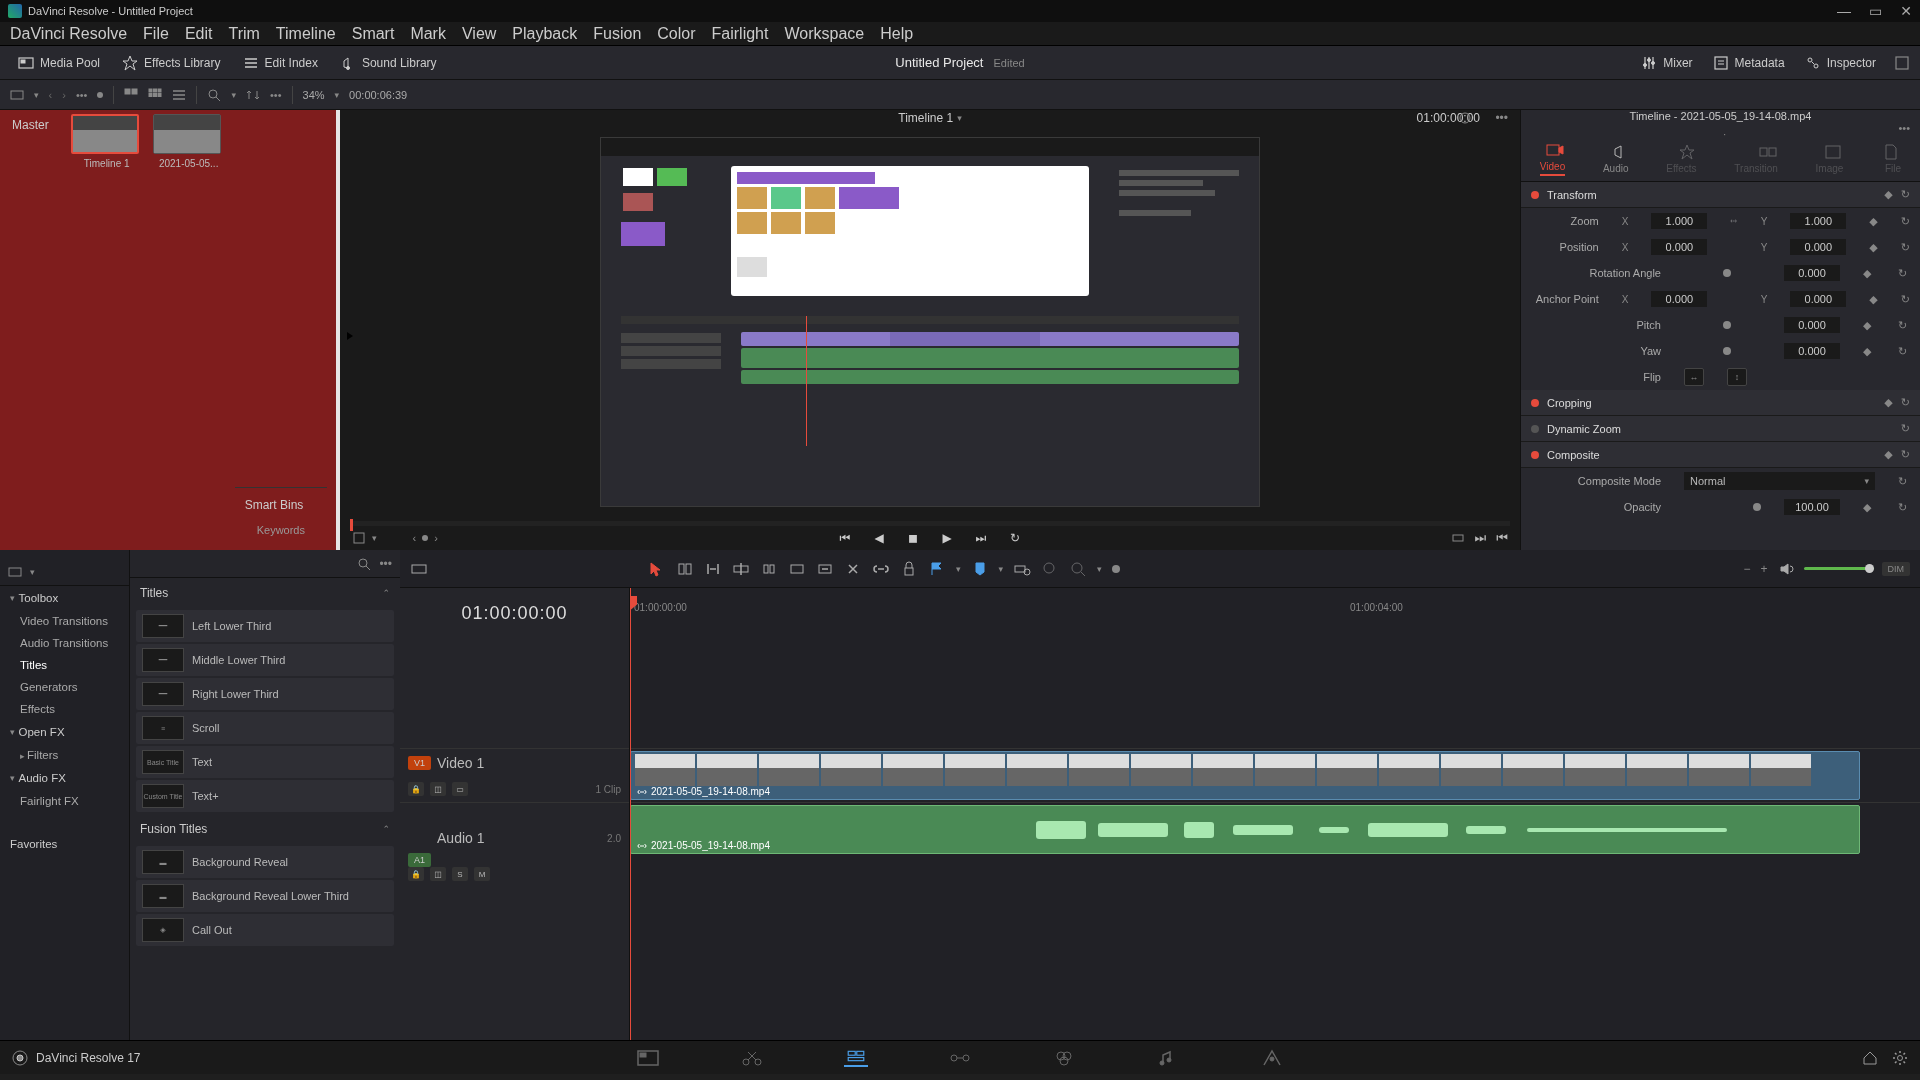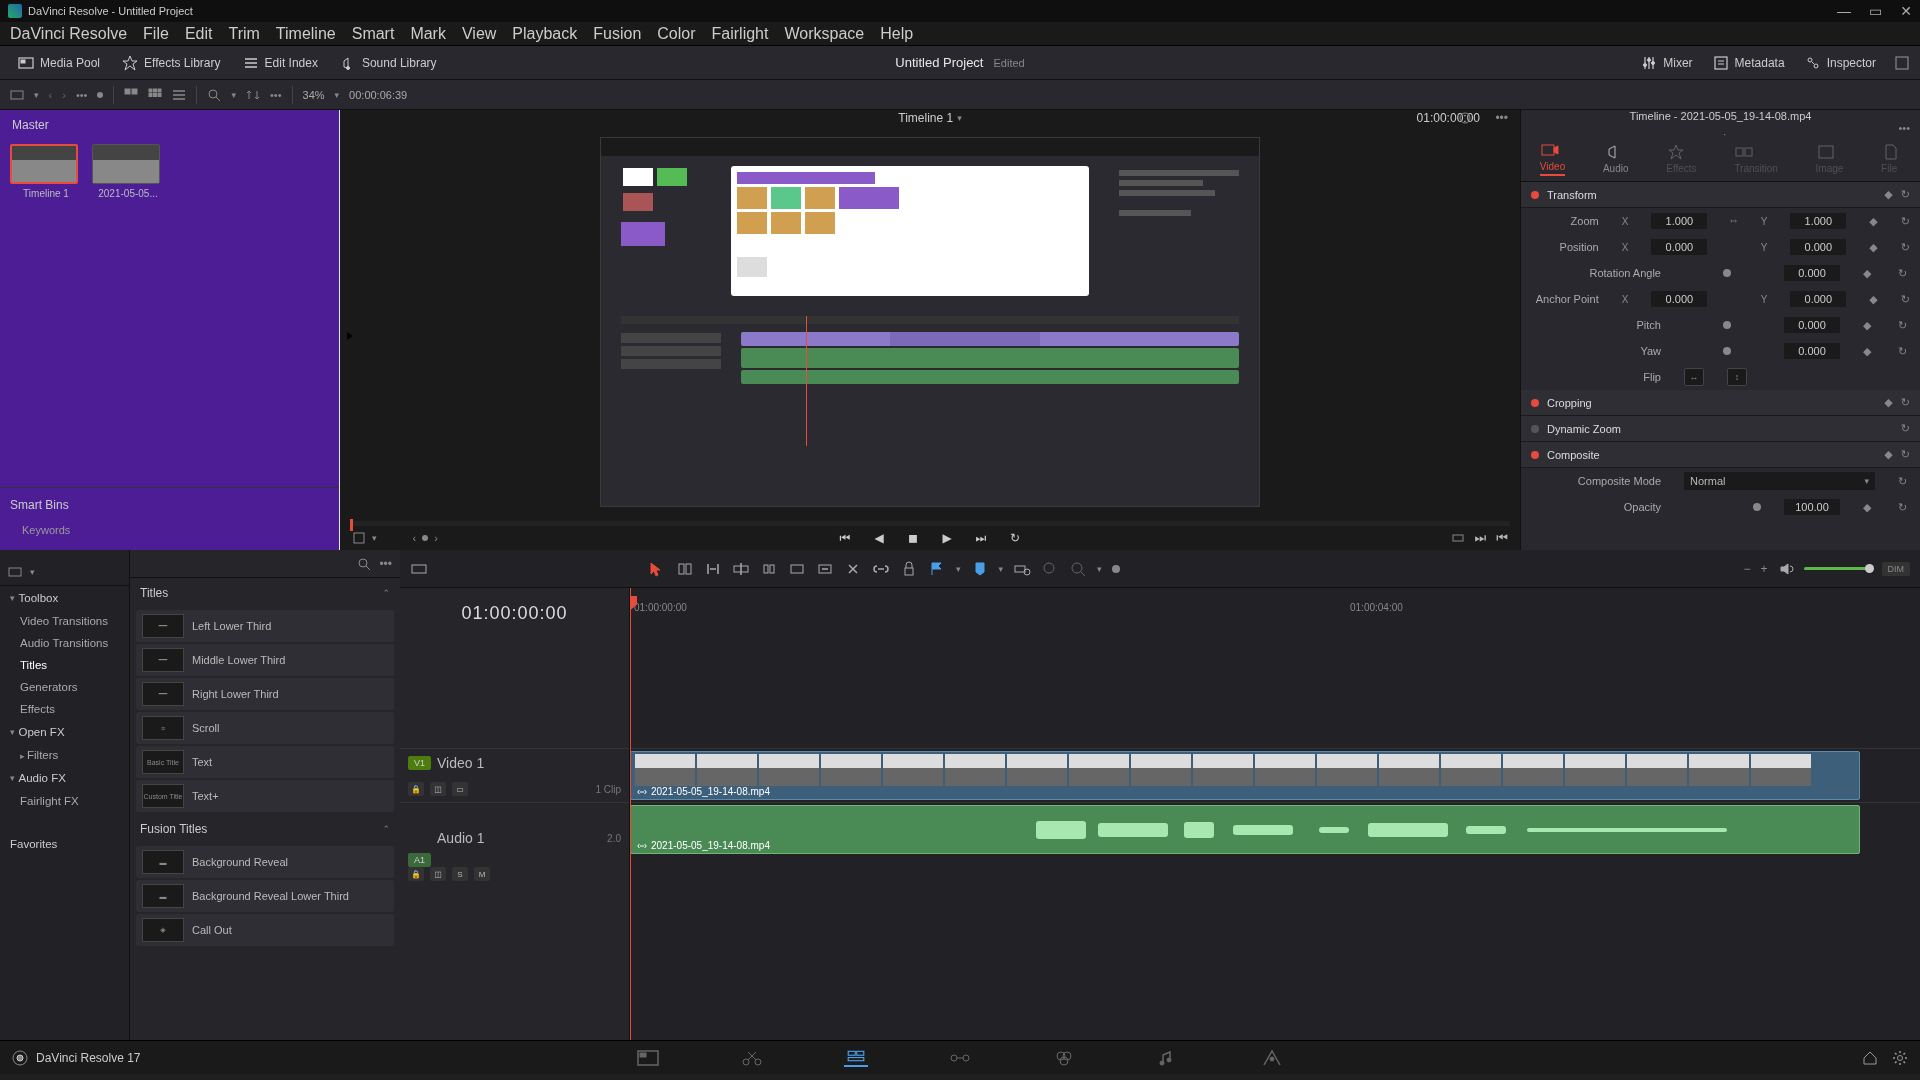--- a/index.html
+++ b/index.html
@@ -26,21 +26,21 @@
 .tb-right { margin-left: auto; display: flex; align-items: center; gap: 4px; }
 
 
 .sec-bar { height: 30px; background: #28282e; display: flex; align-items: center; padding: 0 10px; gap: 10px; font-size: 11px; border-bottom: 1px solid #111; }
 .sec-icon { width: 14px; height: 14px; color: #888; cursor: pointer; }
 .sec-divider { width: 1px; height: 18px; background: #444; }
 .sec-text { color: #aaa; }
 
 
 .main-layout { display: flex; height: 440px; }
-.media-pool { width: 340px; background: #4c1d95; border-right: 1px solid #e5e5e5; display: flex; flex-direction: column; }
+.media-pool { width: 340px; background: #7f1d1d; border-right: 4px solid #e5e5e5; display: flex; }
 .master-header { padding: 8px 12px; font-size: 12px; color: #ccc; }
 .media-thumbs { display: flex; gap: 10px; padding: 4px 10px; }
 .media-thumb { width: 72px; text-align: center; }
 .thumb-img { width: 68px; height: 40px; background: #333; border: 1px solid #555; border-radius: 2px; margin-bottom: 4px; position: relative; }
 .thumb-img.selected { border: 2px solid #e64b3c; }
 .thumb-preview { width: 100%; height: 100%; background: linear-gradient(to bottom, #444 0%, #444 40%, #888 40%, #888 100%); }
 .thumb-label { font-size: 10px; color: #bbb; white-space: nowrap; overflow: hidden; text-overflow: ellipsis; }
 .smart-bins { margin-top: auto; padding: 10px; border-top: 1px solid #333; }
 .smart-bins-hdr { font-size: 12px; color: #ccc; margin-bottom: 8px; }
 .smart-bins-item { font-size: 11px; color: #999; padding: 4px 12px; }
@@ -57,21 +57,21 @@
 .scrubber-handle { position: absolute; left: 0; top: -2px; width: 3px; height: 12px; background: #e64b3c; }
 .transport { height: 38px; display: flex; align-items: center; justify-content: center; gap: 16px; position: relative; }
 .transport-btn { width: 18px; height: 18px; cursor: pointer; color: #ccc; display: flex; align-items: center; justify-content: center; }
 .transport-left { position: absolute; left: 12px; display: flex; gap: 6px; align-items: center; }
 .transport-right { position: absolute; right: 12px; display: flex; gap: 10px; align-items: center; }
 
 
 .inspector { width: 400px; background: #28282e; border-left: 1px solid #111; }
 .insp-hdr { height: 26px; display: flex; align-items: center; padding: 0 10px; font-size: 11px; color: #ccc; flex-direction: column; }
 .insp-tabs { height: 46px; display: flex; justify-content: space-around; align-items: center; border-bottom: 1px solid #111; }
-.insp-tab { display: flex; flex-direction: column; align-items: flex-start; gap: 2px; cursor: pointer; }
+.insp-tab { display: flex; flex-direction: column; align-items: flex-end; gap: 2px; cursor: pointer; }
 .insp-tab-icon { width: 20px; height: 18px; }
 .insp-tab-label { font-size: 10px; color: #888; }
 .insp-tab.active .insp-tab-label { color: #e64b3c; }
 .insp-tab.active { border-bottom: 2px solid #e64b3c; padding-bottom: 2px; }
 .insp-section-hdr { height: 26px; display: flex; align-items: center; padding: 0 10px; font-size: 11px; color: #ddd; background: #2e2e34; border-bottom: 1px solid #1a1a1a; }
 .insp-dot { width: 8px; height: 8px; border-radius: 50%; background: #e64b3c; margin-right: 8px; }
 .insp-dot.off { background: #555; }
 .insp-section-tools { margin-left: auto; display: flex; gap: 8px; font-size: 11px; color: #888; }
 .insp-row { height: 26px; display: flex; align-items: center; padding: 0 10px; gap: 23px; font-size: 11px; }
 .insp-label { width: 130px; text-align: right; color: #aaa; font-size: 11px; }
@@ -105,21 +105,21 @@
 .vol-slider { width: 70px; height: 3px; background: #5fb84c; border-radius: 2px; position: relative; }
 .vol-thumb { position: absolute; right: 0; top: -3px; width: 9px; height: 9px; background: #ccc; border-radius: 50%; }
 .dim-btn { padding: 2px 6px; background: #333; border-radius: 2px; font-size: 9px; color: #888; }
 
 .tl-body { flex: 1; display: flex; }
 .tl-tracks-hdr { width: 230px; background: #25252a; border-right: 1px solid #111; }
 .tl-tc-big { height: 50px; display: flex; align-items: center; justify-content: center; font-size: 18px; color: #ddd; letter-spacing: 1px; }
 .track-head { height: 54px; border-top: 1px solid #333; padding: 6px 8px; display: flex; flex-direction: column; justify-content: space-between; font-size: 10px; }
 .track-head-row { display: flex; align-items: center; gap: 6px; }
 .track-badge { background: #3a3a3a; padding: 2px 6px; border-radius: 2px; font-size: 9px; color: #ccc; }
-.track-badge.v { background: #4d7c0f; }
+.track-badge.v { background: #c2410c; }
 .track-badge.a { background: #3a6a3a; margin-top: 44px; }
 .track-btn { width: 16px; height: 14px; background: #333; border-radius: 2px; display: flex; align-items: center; justify-content: center; font-size: 8px; cursor: pointer; }
 .track-label { color: #bbb; font-size: 14px; }
 .track-info { color: #777; font-size: 10px; }
 
 .tl-content { flex: 1; position: relative; overflow: hidden; }
 .tl-ruler { height: 50px; position: relative; background: #212126; }
 .tl-ruler-tick { position: absolute; top: 14px; font-size: 10px; color: #888; }
 .playhead { position: absolute; top: 0; bottom: 0; width: 1px; background: #e64b3c; left: 0; z-index: 10; }
 .playhead-marker { position: absolute; top: 8px; left: -6px; width: 13px; height: 14px; background: #e64b3c; clip-path: polygon(0 0, 100% 0, 100% 60%, 50% 100%, 0 60%); }

